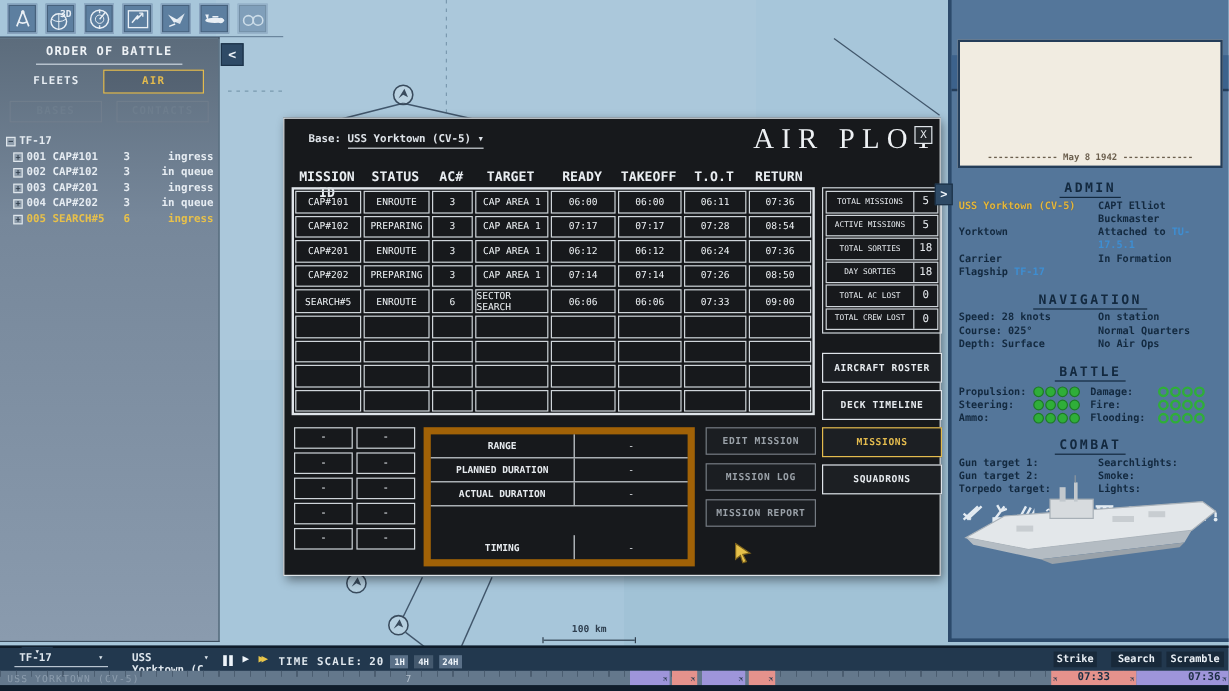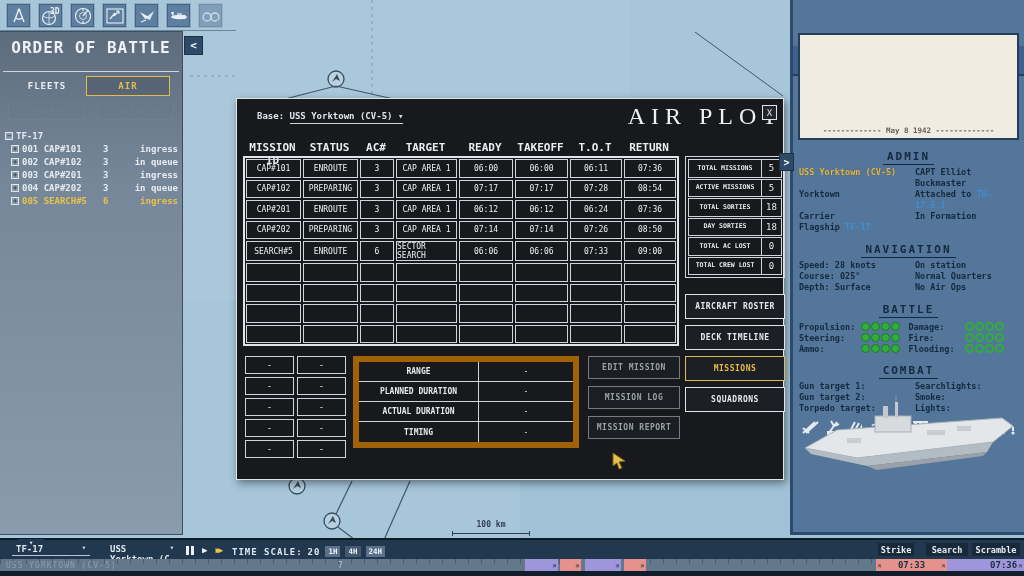--- a/index.html
+++ b/index.html
@@ -23,22 +23,22 @@
           box-shadow:inset 0 0 0 1px #46617c; display:flex; align-items:center;
           justify-content:center; cursor:pointer; }
   .tool.dim { opacity:.55; }
   .toolbar-rule { position:absolute; top:30px; left:0; width:236px; height:1px; background:#3f5a73; opacity:.6; }
 
   
   .left-panel { position:absolute; left:0; top:31px; width:183px; height:504px;
                 background:linear-gradient(180deg,#5c6c7c 0,#76879a 30%,#8a9bae 100%);
                 border:1px solid #3d4e5f; border-left:none; }
   .obb-title { margin:6px auto 4px; width:fit-content; text-align:center; color:#eef2f6;
-               font-size:16px; font-weight:bold; letter-spacing:1px;
-               border-bottom:1px solid #ccd6e0; padding:0 8px 14px; }
+               font-size:10px; font-weight:bold; letter-spacing:1px;
+               border-bottom:1px solid #ccd6e0; padding:0 8px 4px; }
   .tab-row1 { display:flex; align-items:center; margin:4px 8px 0; }
   .tab-fleets { width:78px; text-align:center; color:#e8eef4; font-size:9px; font-weight:bold;
                 letter-spacing:1px; cursor:pointer; }
   .tab-air { width:84px; text-align:center; color:#e3bb4e; font-size:9px; font-weight:bold;
              letter-spacing:1px; border:1px solid #e3bb4e; padding:4px 0;
              background:rgba(20,30,40,.18); cursor:pointer; }
   .tab-row2 { display:flex; margin:6px 8px 0; gap:12px; }
   .tab-dis { flex:1; text-align:center; color:#6d7d8d; font-size:9px; font-weight:bold;
              letter-spacing:1px; border:1px solid rgba(120,132,144,.55); padding:3px 0; }
   .tree { margin-top:10px; font-size:9px; font-weight:bold; color:#e6ecf2; }
@@ -74,36 +74,36 @@
   .grid { position:absolute; top:57px; left:6px; width:436px; height:190px;
           border:2px solid #dfe4e9; padding:1px; display:flex; flex-direction:column; gap:2px; }
   .g-row { flex:1; display:flex; gap:2px; cursor:pointer; }
   .g-cell { border:1px solid #cfd5da; display:flex; align-items:center; justify-content:center;
             font-size:8px; color:#eef2f5; flex:none; }
   .c0{width:55px}.c1{width:55px}.c2{width:34px}.c3{width:61px}
   .c4{width:54px}.c5{width:53px}.c6{width:52px}.c7{width:52px}
   .totals { position:absolute; left:448px; top:57px; width:100px; border:1px solid #cfd5da;
             padding:1px; }
   .t-row { display:flex; border:1px solid #cfd5da; margin:1px; height:18.5px; }
-  .t-label { flex:1; font-size:6.5px; font-weight:bold; display:flex; align-items:center;
+  .t-label { flex:1; font-size:6.5px; font-weight:normal; display:flex; align-items:center;
              justify-content:center; text-align:center; line-height:7px; }
   .t-val { width:20px; border-left:1px solid #cfd5da; display:flex; align-items:center;
            justify-content:center; font-size:9px; }
   .side-btn { position:absolute; left:448px; width:100px; height:25px; border:1px solid #dfe4e9;
               background:#1c1f23; color:#e6eaee; font-size:8px; font-weight:bold;
               letter-spacing:.5px; display:flex; align-items:center; justify-content:center;
               cursor:pointer; }
   .side-btn.active { color:#e3bb4e; border-color:#e3bb4e; }
   .mini { position:absolute; left:8px; top:257px; width:101px; }
   .mini-row { display:flex; gap:3px; margin-bottom:3px; height:18px; }
   .mini-cell { flex:1; border:1px solid #cfd5da; display:flex; align-items:center;
                justify-content:center; font-size:9px; color:#eef2f5; }
   .fields { position:absolute; left:116px; top:257px; width:226px; border:6px solid #a16207; }
   .f-row { display:flex; height:20px; border-bottom:1px solid #cfd5da; }
-  .f-row:last-child { border-bottom:none; }
+  .f-row:last-child { border-bottom:none;margin-top:24px; }
   .f-label { width:120px; border-right:1px solid #cfd5da; display:flex; align-items:center;
              justify-content:center; font-size:8px; font-weight:bold; }
   .f-val { flex:1; display:flex; align-items:center; justify-content:center; font-size:8px; }
   .det-btn { position:absolute; left:351px; width:92px; height:23px; border:1px solid #757b82;
              background:#1b1e22; color:#9aa1a8; font-size:8px; font-weight:bold;
              letter-spacing:.5px; display:flex; align-items:center; justify-content:center; }
 
   
   .right-panel { position:absolute; right:0; top:0; width:234px; height:535px;
                  background:#54769a; border-left:3px solid #2c4a6b;

